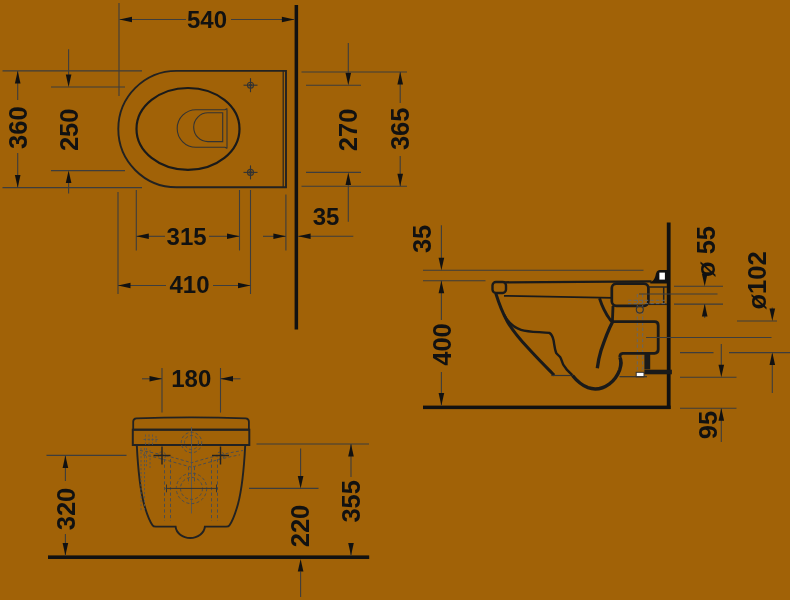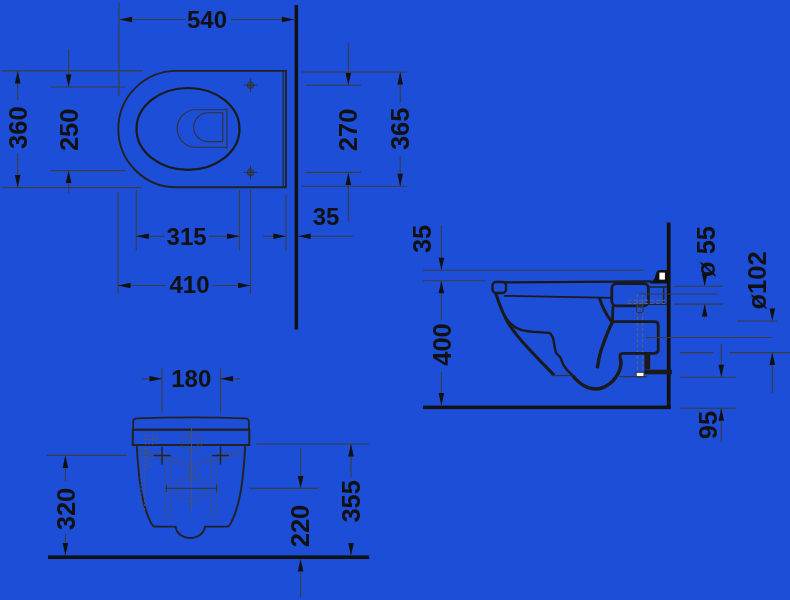--- a/index.html
+++ b/index.html
@@ -1,16 +1,16 @@
 <!DOCTYPE html>
 <html><head>
 <meta charset="utf-8">
 <style>
   html,body{margin:0;padding:0;background:#ffffff;}
-  .wrap{width:790px;height:600px;position:relative;overflow:hidden;background:#1d4ed8;}
+  .wrap{width:790px;height:600px;position:relative;overflow:hidden;background:#a16207;}
   svg{display:block;}
   text{font-family:"Liberation Sans",sans-serif;font-weight:bold;fill:#111;}
 </style>
 </head>
 <body>
 <div class="wrap">
 <svg width="790" height="600" viewBox="0 0 790 600">
 <defs></defs>
 
 <g stroke-linecap="butt" fill="none">

